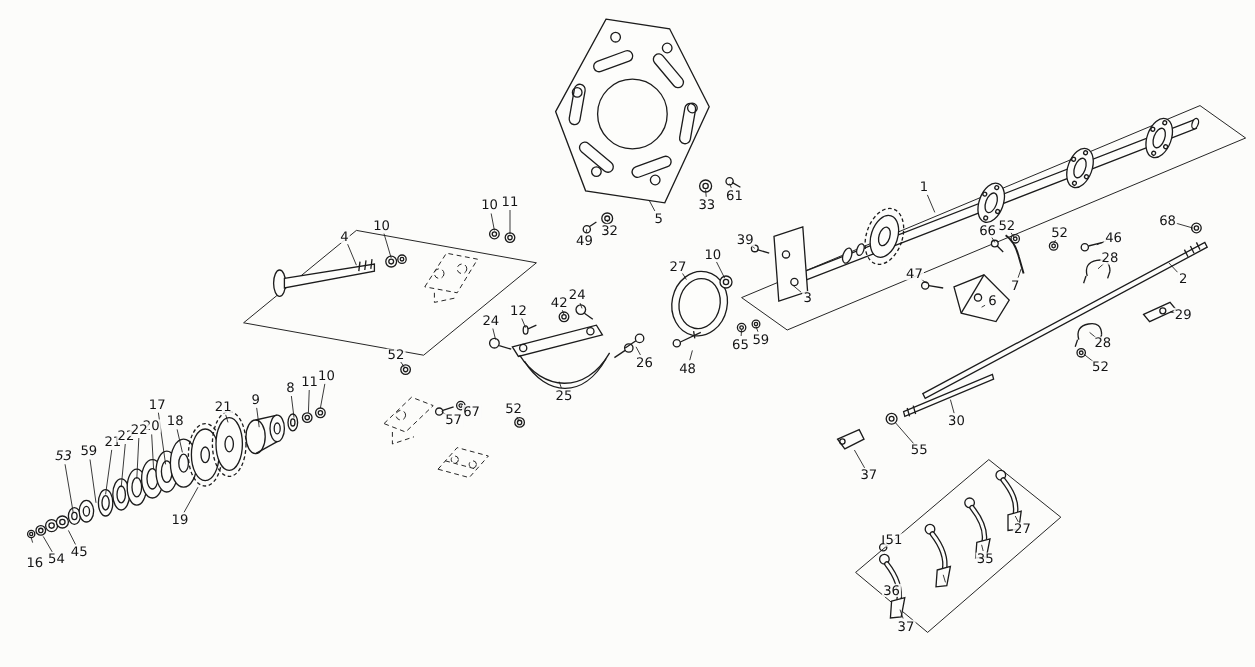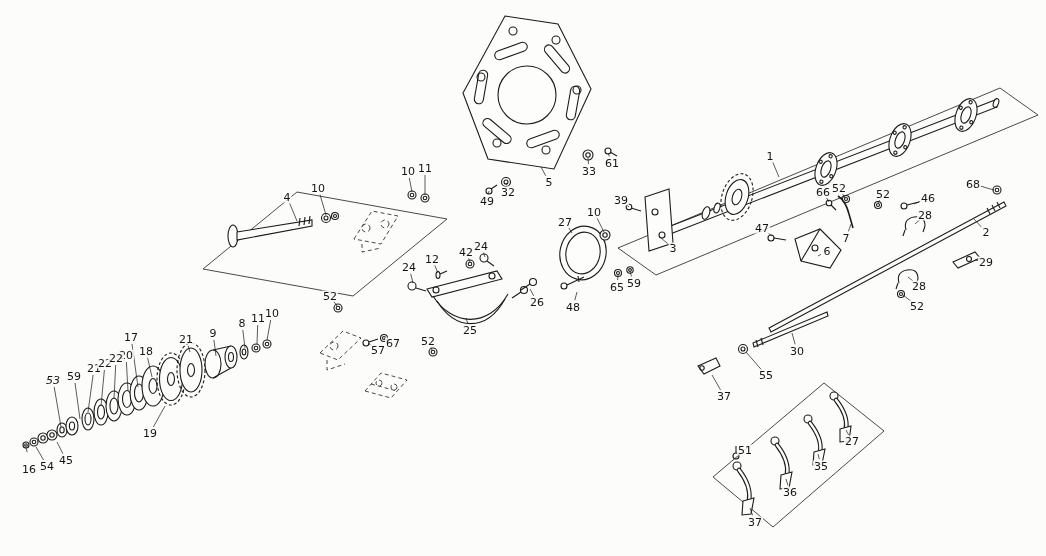--- a/index.html
+++ b/index.html
@@ -483,21 +483,21 @@
       <div class="callout" style="left: 565px; top: 222px;">27</div>
       <div class="callout" style="left: 925px; top: 215px;">28</div>
       <div class="callout" style="left: 919px; top: 286px;">28</div>
       <div class="callout" style="left: 986px; top: 262px;">29</div>
       <div class="callout" style="left: 797px; top: 351px;">30</div>
       <div class="callout" style="left: 724px; top: 396px;">37</div>
       <div class="callout" style="left: 508px; top: 192px;">32</div>
       <div class="callout" style="left: 589px; top: 171px;">33</div>
       <div class="callout" style="left: 852px; top: 441px;">27</div>
       <div class="callout" style="left: 821px; top: 466px;">35</div>
-      <div class="callout" style="left: 790px; top: 492px; text-align: center;">36</div>
+      <div class="callout" style="left: 743px; top: 492px; text-align: center;">36</div>
       <div class="callout" style="left: 755px; top: 522px;">37</div>
       <div class="callout" style="left: 621px; top: 200px;">39</div>
       <div class="callout" style="left: 466px; top: 252px;">42</div>
       <div class="callout" style="left: 74px; top: 376px;">59</div>
       <div class="callout" style="left: 66px; top: 460px;">45</div>
       <div class="callout" style="left: 928px; top: 198px;">46</div>
       <div class="callout" style="left: 762px; top: 228px;">47</div>
       <div class="callout" style="left: 573px; top: 307px;">48</div>
       <div class="callout" style="left: 487px; top: 201px;">49</div>
       <div class="callout" style="left: 745px; top: 450px;">51</div>

